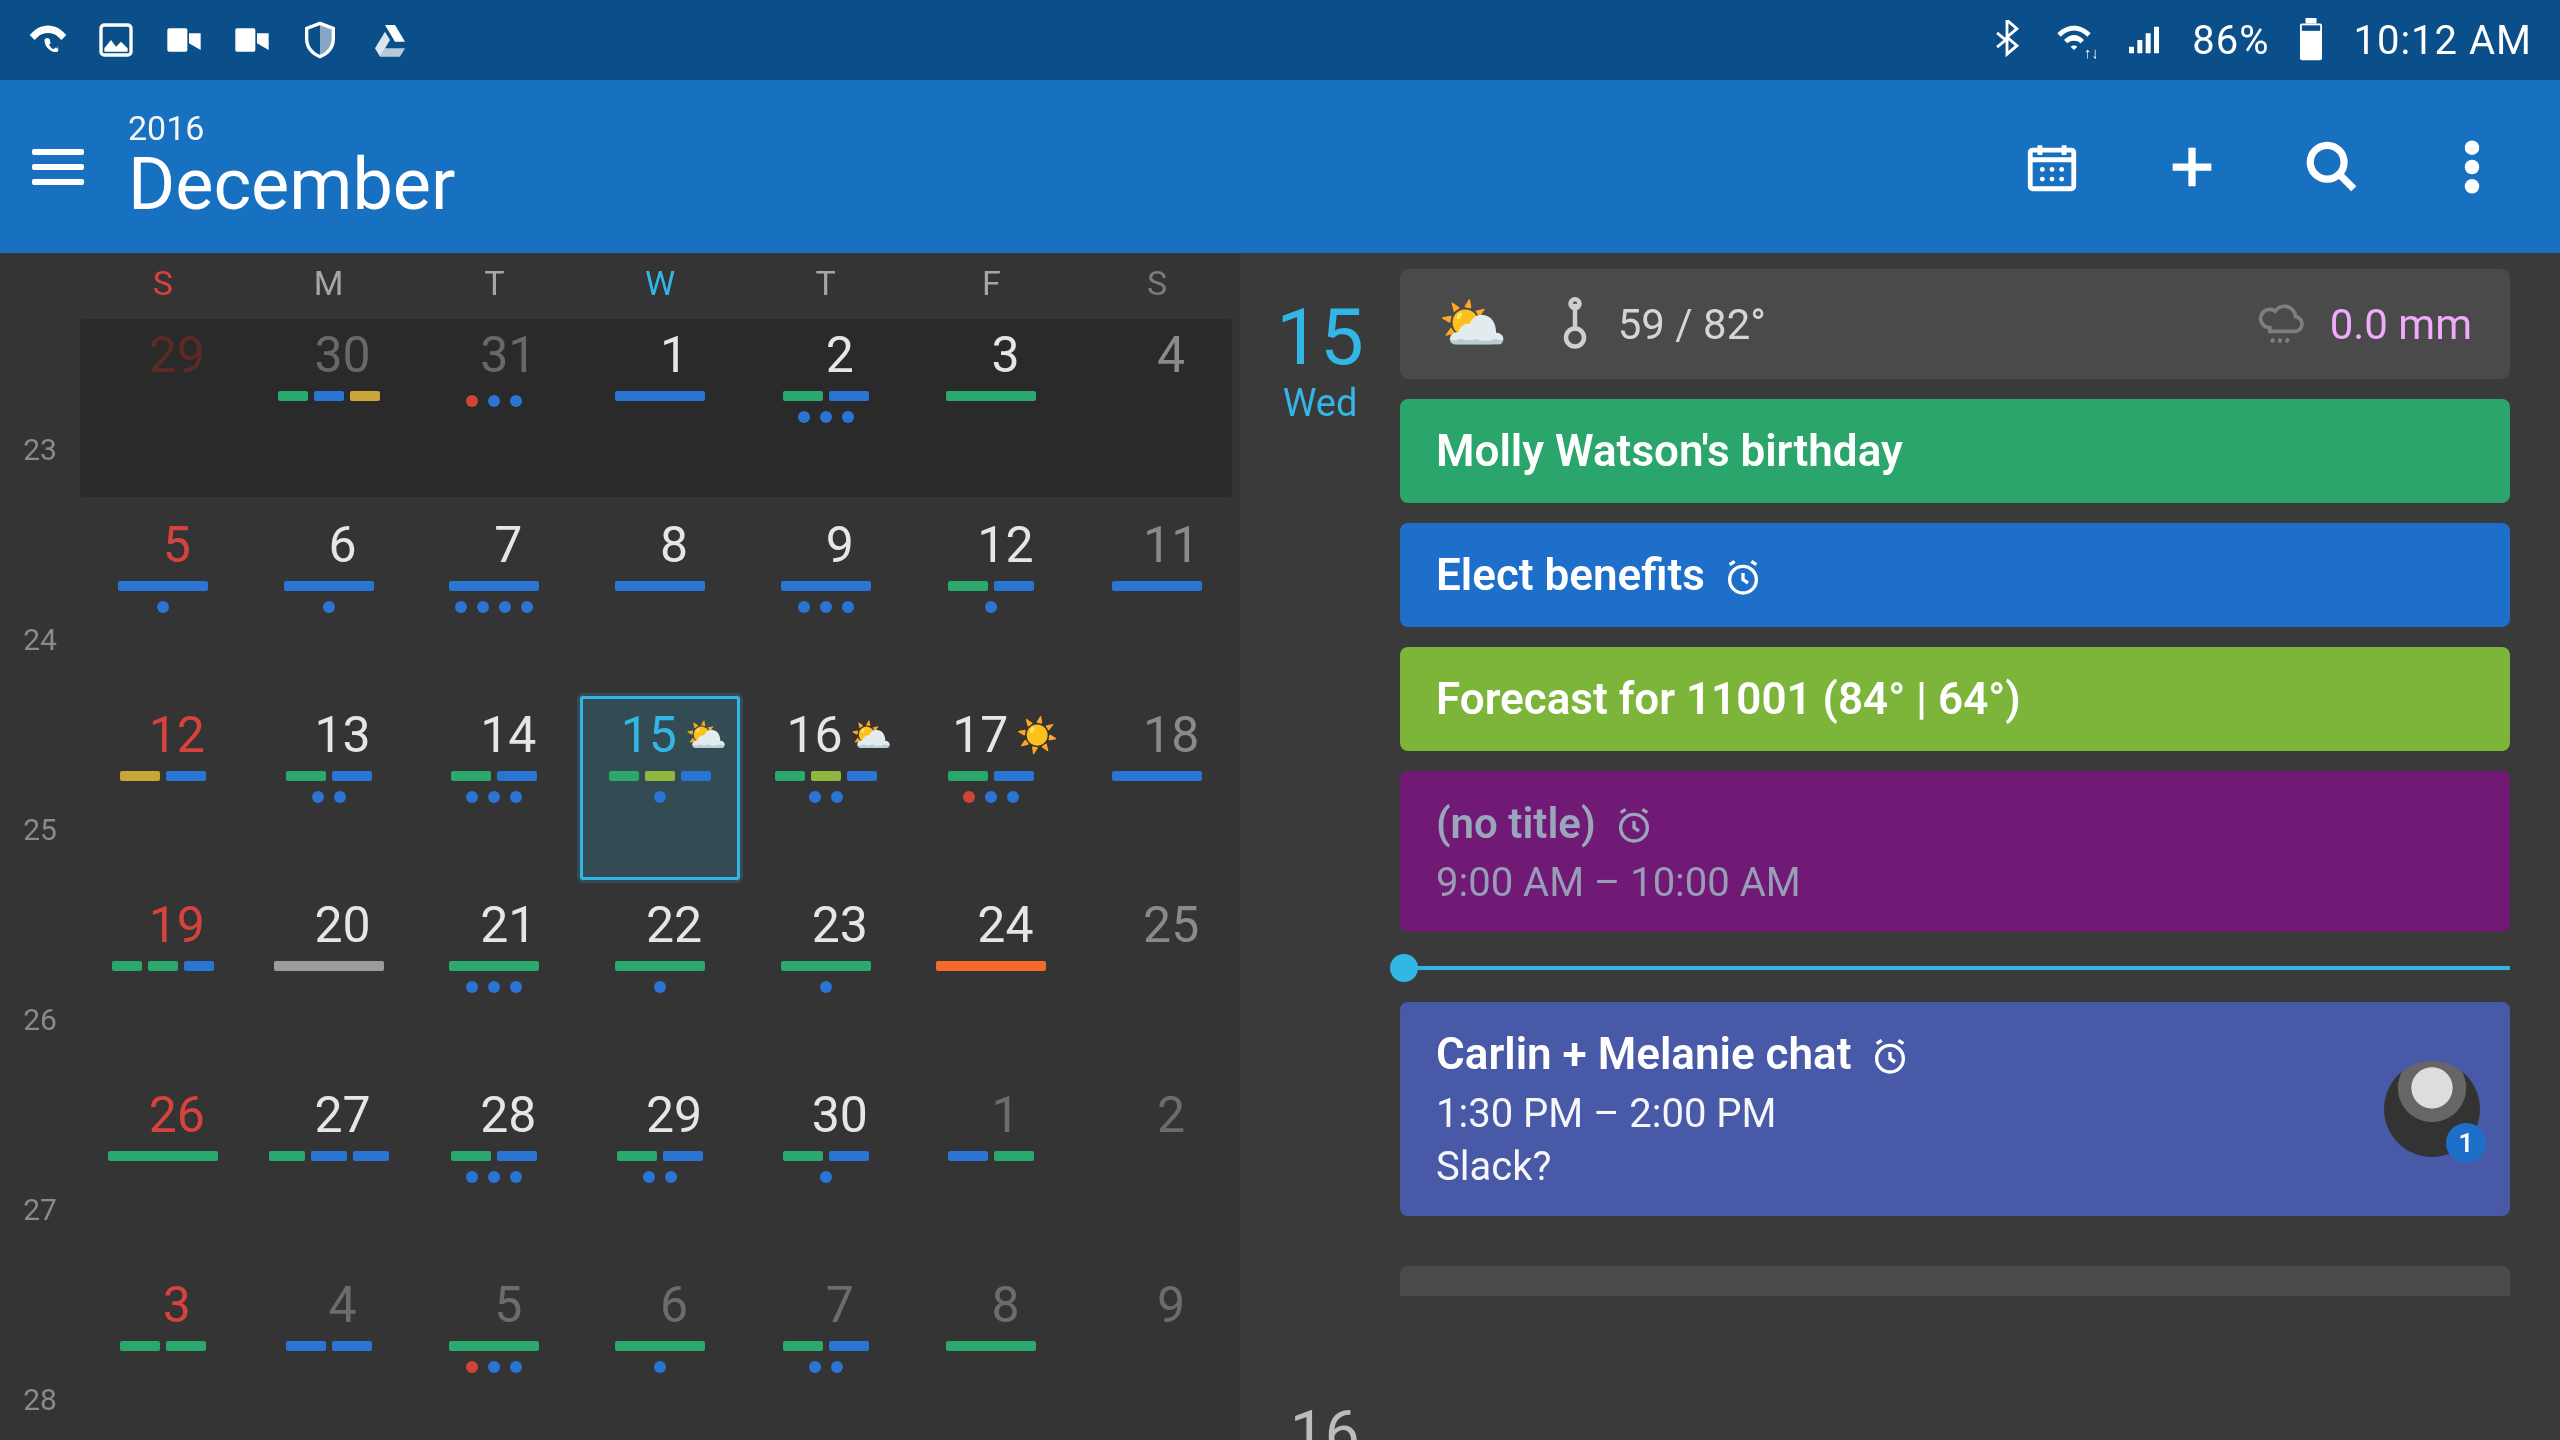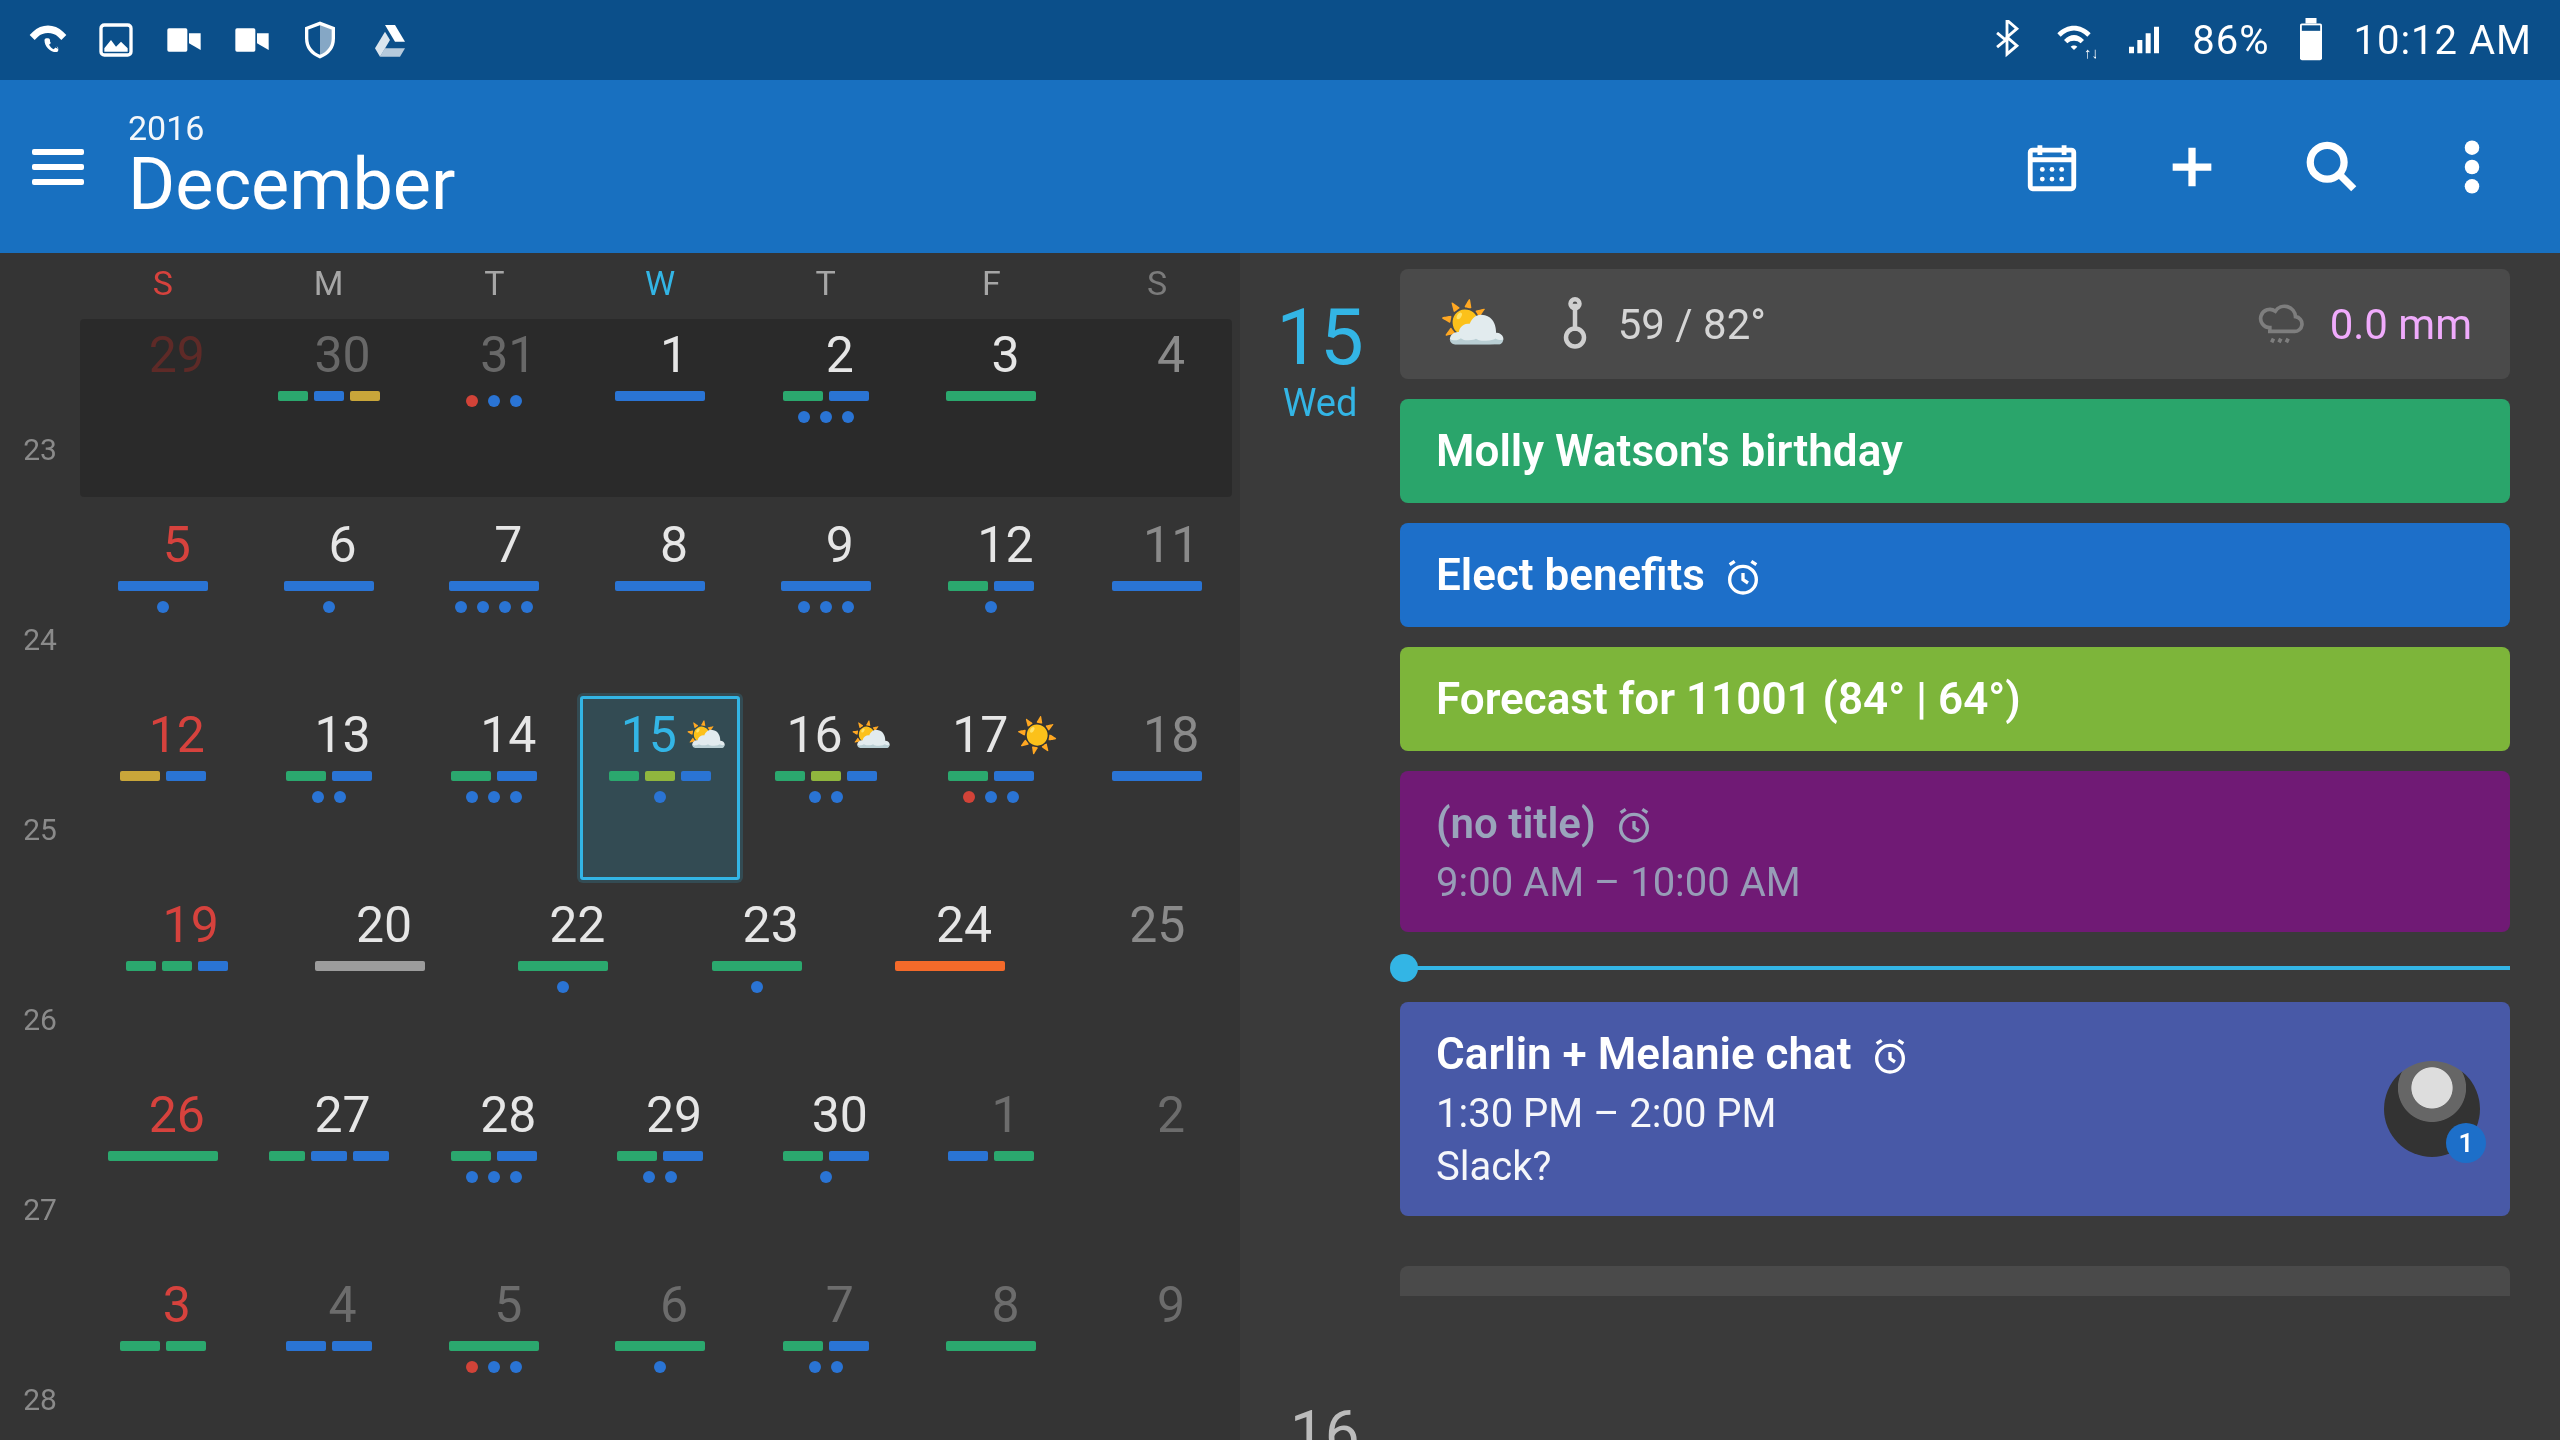--- a/index.html
+++ b/index.html
@@ -480,20 +480,33 @@
                 <div class="bar c-green" style="width: 30px;"></div>
                 <div class="bar c-blue" style="width: 30px;"></div>
               </div>
             </div>
             <div class="day-cell">
               <div class="day-num-row">
                 <span class="day-num ">20</span>
               </div>
               <div class="bars">
                 <div class="bar c-grey" style="width: 110px;"></div>
+              </div>
+            </div>
+            <div class="day-cell">
+              <div class="day-num-row">
+                <span class="day-num ">21</span>
+              </div>
+              <div class="bars">
+                <div class="bar c-green" style="width: 90px;"></div>
+              </div>
+              <div class="dots">
+                <div class="dot c-blue"></div>
+                <div class="dot c-blue"></div>
+                <div class="dot c-blue"></div>
               </div>
             </div>
             <div class="day-cell">
               <div class="day-num-row">
                 <span class="day-num ">22</span>
               </div>
               <div class="bars">
                 <div class="bar c-green" style="width: 90px;"></div>
               </div>
               <div class="dots">

